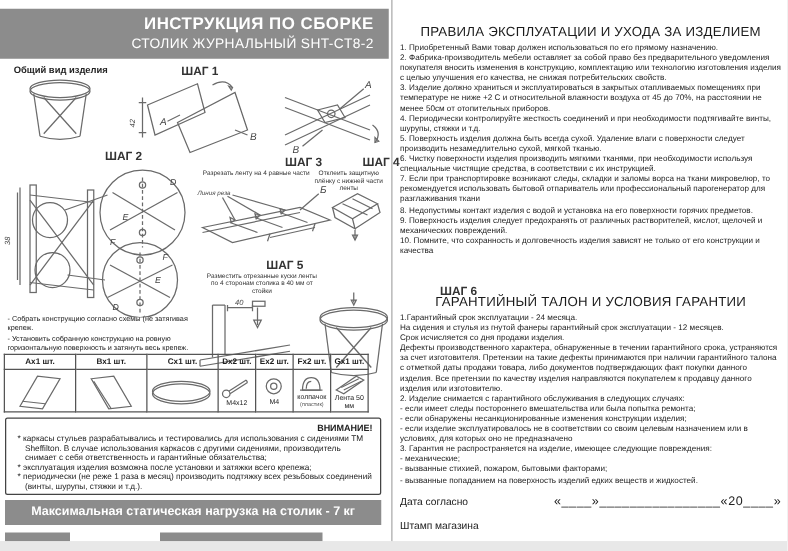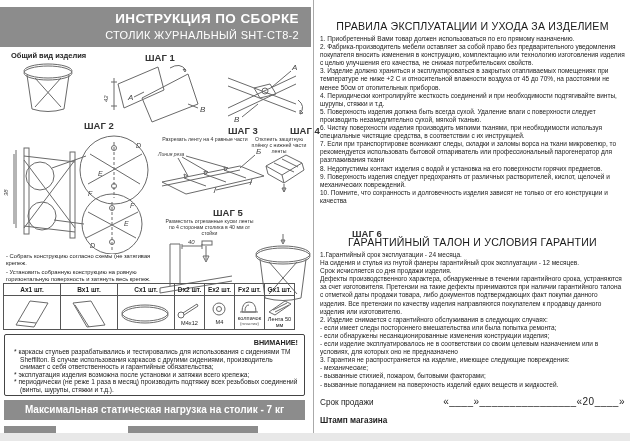--- a/index.html
+++ b/index.html
@@ -43,21 +43,21 @@
   
   .rcol{left:320px;top:20px;width:305px;}
   .sec-title{font-size:10.6px;font-weight:normal;text-align:center;letter-spacing:.2px;color:#1a1a1a;}
   .rules-list{margin-top:3px;height:201px;}
   .rule{font-size:6.5px;line-height:8.1px;color:#222;}
   .wpar{font-size:6.5px;line-height:8.1px;color:#222;}
   .wlist{margin-top:3px;}
   .date-row{display:flex;justify-content:space-between;align-items:baseline;margin-top:7px;}
   .date-lbl{font-size:8.2px;}
   .date-blank{font-size:10px;letter-spacing:.5px;}
-  .stamp-lbl{font-size:8.2px;margin-top:9px;font-weight:bold;}
+  .stamp-lbl{font-size:8.2px;margin-top:9px;}
 </style>
 </head>
 <body>
 
 <div class="page">
 
   <div class="abs divider"></div>
 
   <div class="abs hdr-bar">
     <div class="hdr-l1">ИНСТРУКЦИЯ ПО СБОРКЕ</div>
@@ -326,19 +326,19 @@
       <div class="wpar">2. Изделие снимается с гарантийного обслуживания в следующих случаях:</div>
       <div class="wpar">- если имеет следы постороннего вмешательства или была попытка ремонта;</div>
       <div class="wpar">- если обнаружены несанкционированные изменения конструкции изделия;</div>
       <div class="wpar">- если изделие эксплуатировалось не в соответствии со своим целевым назначением или в условиях, для которых оно не предназначено</div>
       <div class="wpar">3. Гарантия не распространяется на изделие, имеющее следующие повреждения:</div>
       <div class="wpar">- механические;</div>
       <div class="wpar">- вызванные стихией, пожаром, бытовыми факторами;</div>
       <div class="wpar">- вызванные попаданием на поверхность изделий едких веществ и жидкостей.</div>
     </div>
     <div class="date-row">
-      <span class="date-lbl">Срок продажи</span>
+      <span class="date-lbl">Дата согласно</span>
       <span class="date-blank">«____»________________«20____»</span>
     </div>
     <div class="stamp-lbl">Штамп магазина</div>
   </div>
 
 </div>
 
 </body></html>

